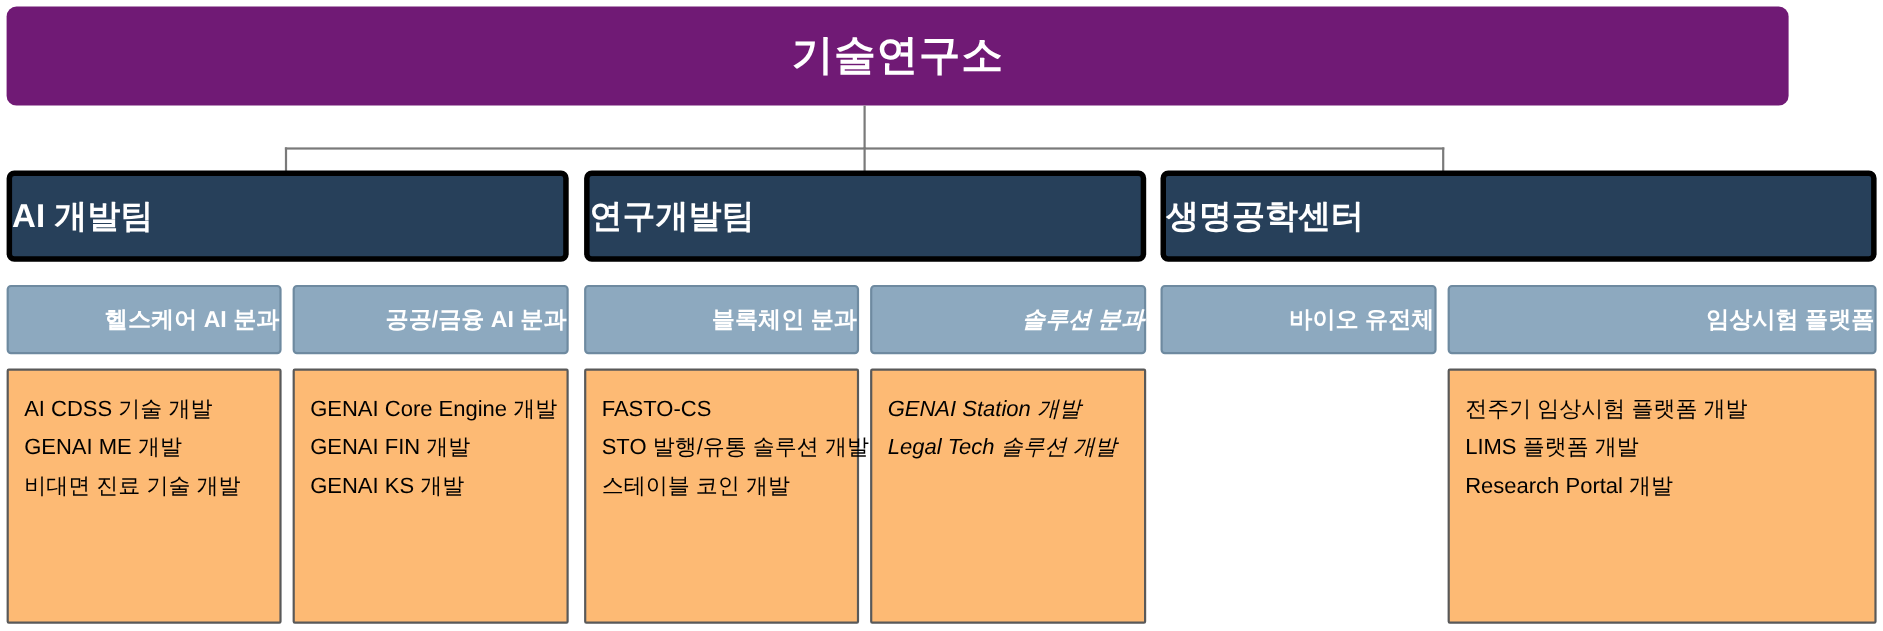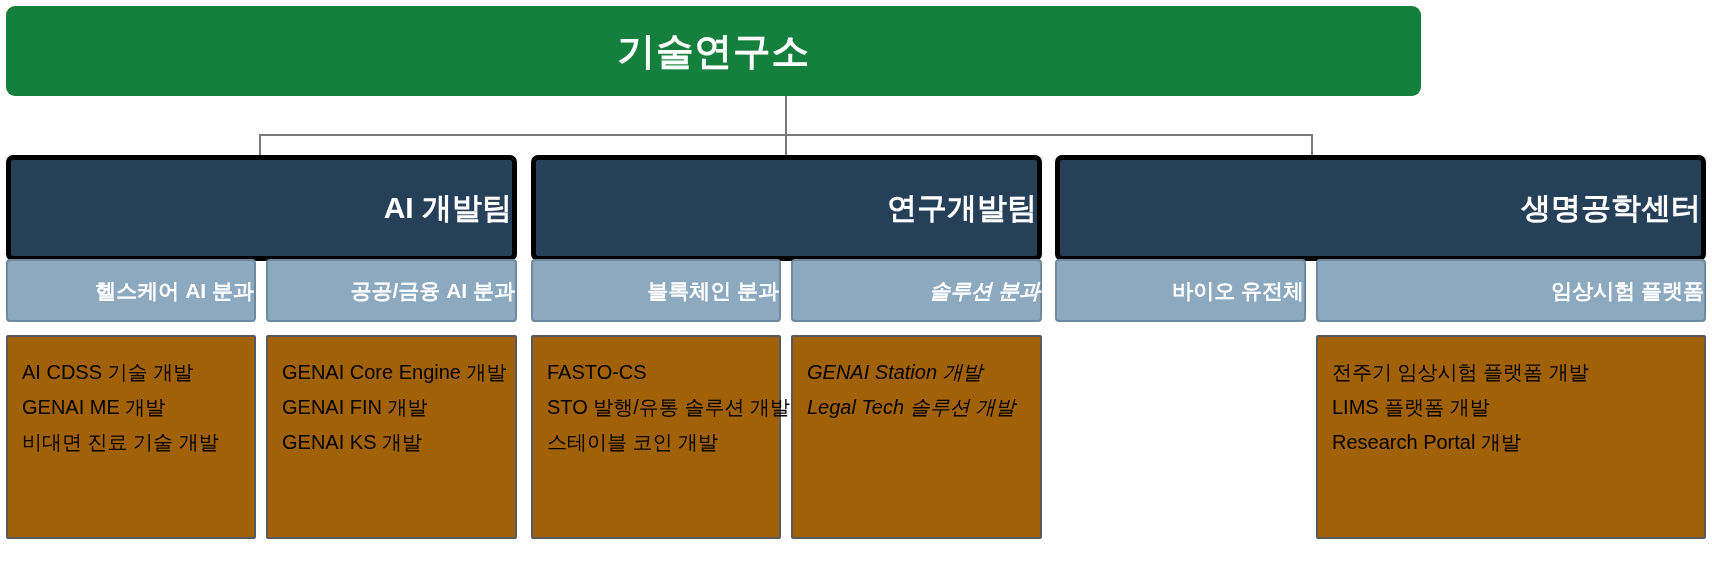--- a/index.html
+++ b/index.html
@@ -17,23 +17,23 @@
     width: 1712px;
     height: 574px;
     background: #ffffff;
   }
 
   
   .root-box {
     position: absolute;
     left: 6px;
     top: 6px;
-    width: 1415px;
+    width: 1620px;
     height: 90px;
-    background: #15803d;
+    background: #701a75;
     border-radius: 9px;
     display: flex;
     align-items: center;
     justify-content: center;
   }
   .root-label {
     color: #ffffff;
     font-size: 38px;
     font-weight: bold;
     letter-spacing: 0.5px;
@@ -48,27 +48,27 @@
   .conn-v-root  { left: 785px; top: 96px;  width: 2px;  height: 39px; }
   .conn-h-main  { left: 259px; top: 134px; width: 1054px; height: 2px; }
   .conn-v-a     { left: 259px; top: 134px; width: 2px;  height: 22px; }
   .conn-v-b     { left: 785px; top: 134px; width: 2px;  height: 22px; }
   .conn-v-c     { left: 1311px;top: 134px; width: 2px;  height: 22px; }
 
   
   .division {
     position: absolute;
     top: 155px;
-    height: 106px;
+    height: 83px;
     background: #27405a;
     border: 5px solid #000000;
     border-radius: 7px;
     display: flex;
     align-items: center;
-    justify-content: flex-end;
+    justify-content: flex-start;
   }
   .division-label {
     color: #ffffff;
     font-size: 30px;
     font-weight: bold;
     line-height: 1;
   }
   .division.d0 { left: 6px;    width: 511px; }
   .division.d1 { left: 531px;  width: 511px; }
   .division.d2 { left: 1055px; width: 651px; }
@@ -89,22 +89,22 @@
   }
   .subteam-header-label {
     color: #ffffff;
     font-size: 21px;
     font-weight: bold;
     line-height: 1;
     white-space: nowrap;
   }
   .subteam-body {
     margin-top: 13px;
-    height: 204px;
-    background: #a16207;
+    height: 232px;
+    background: #fdba74;
     border: 2px solid #595959;
     border-radius: 2px;
     padding: 18px 14px 10px 14px;
   }
   .subteam-item {
     color: #000000;
     font-size: 20px;
     line-height: 35px;
     white-space: nowrap;
   }

